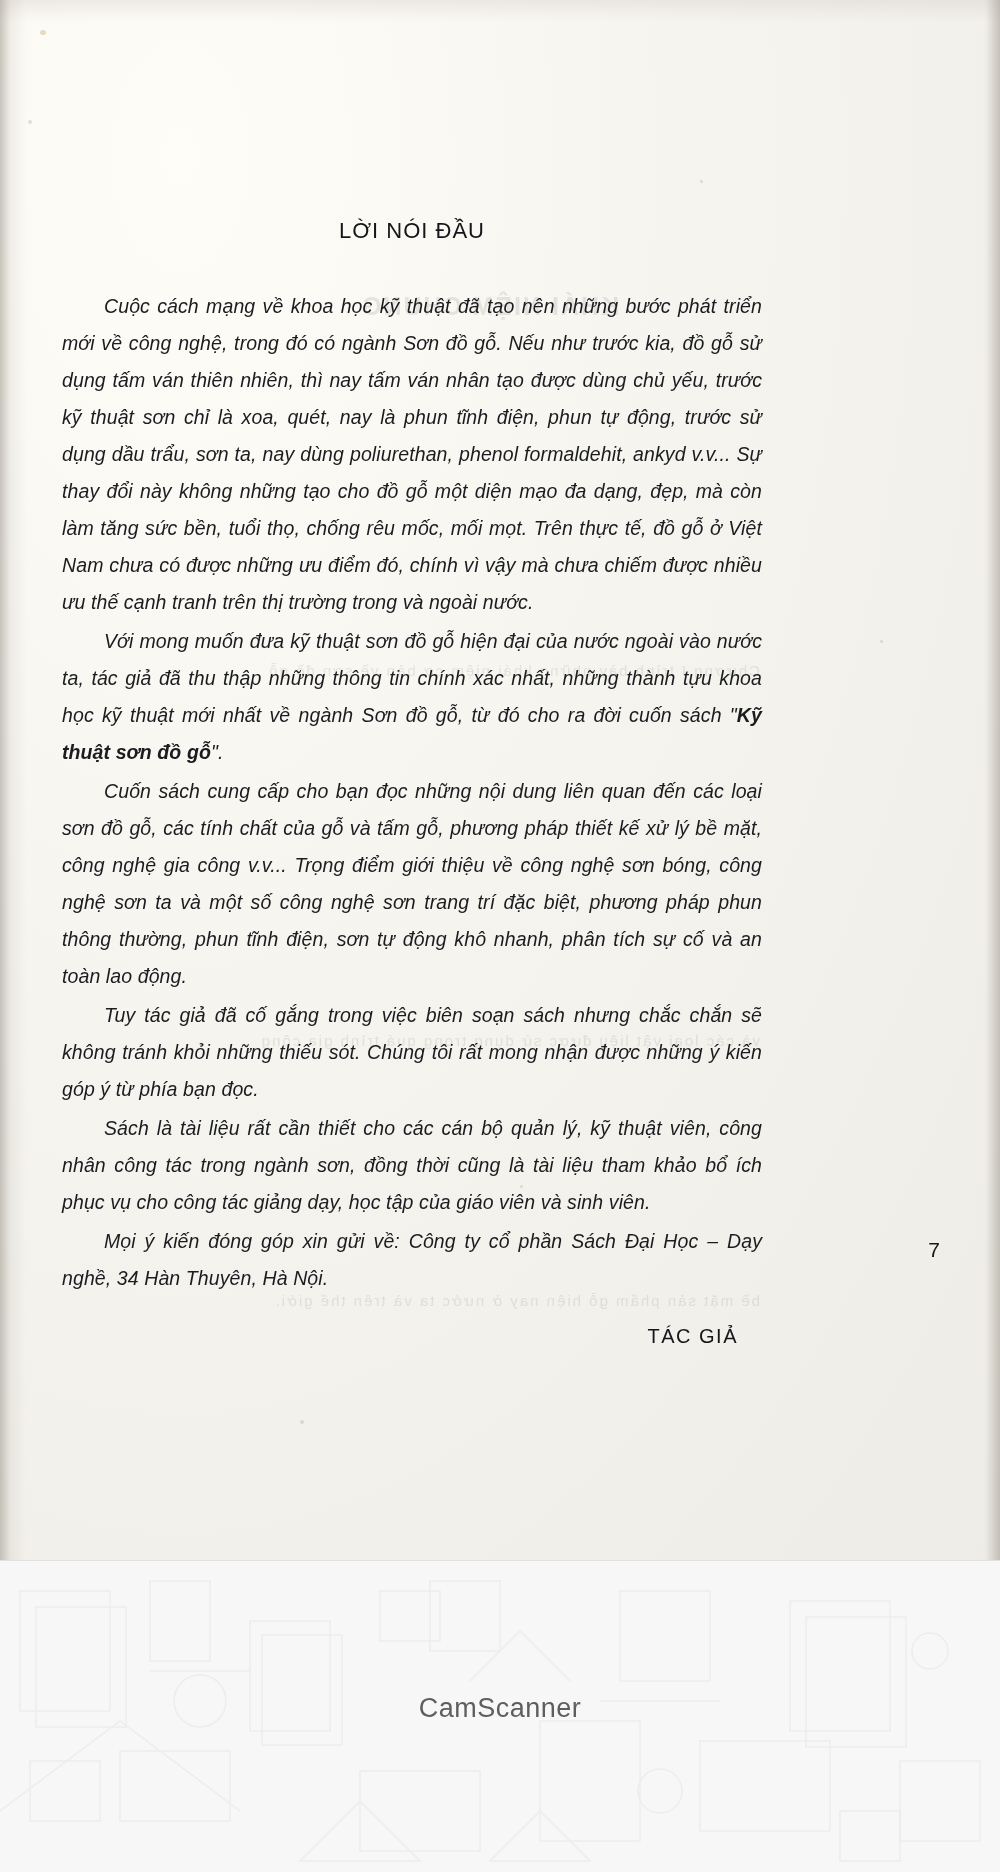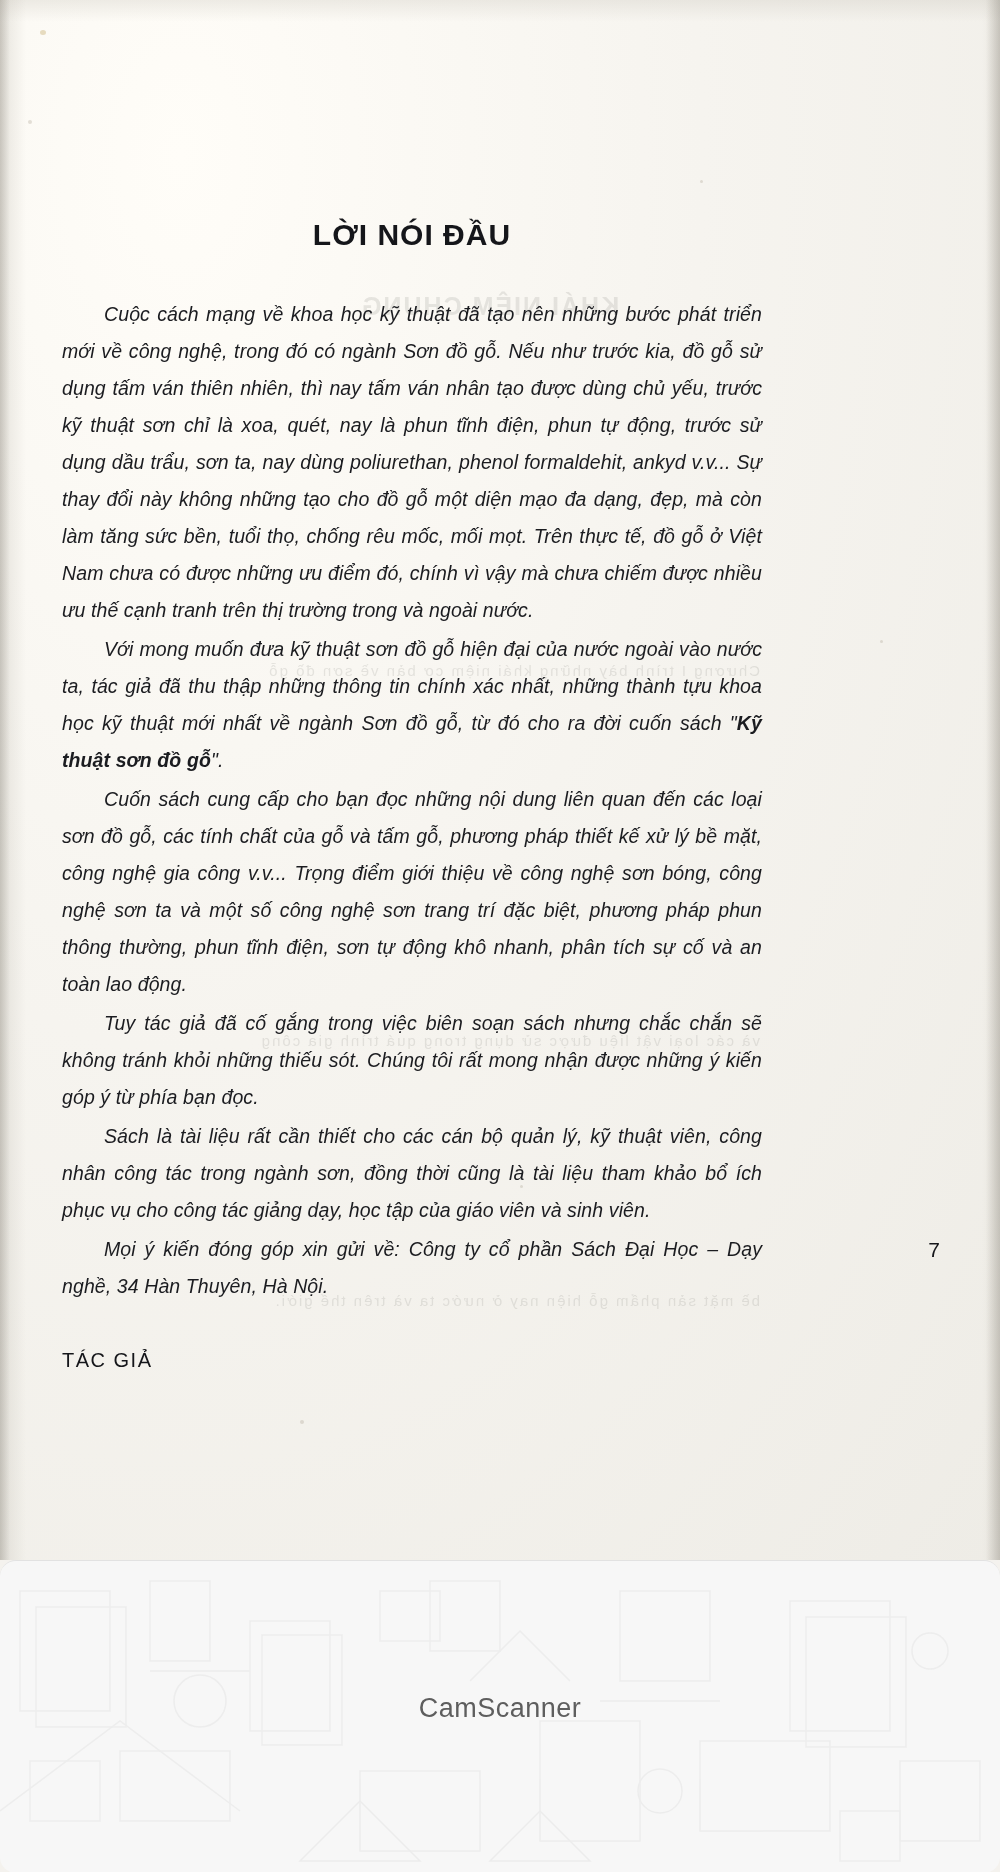--- a/index.html
+++ b/index.html
@@ -79,22 +79,22 @@
   .content {
     position: absolute;
     left: 62px;
     top: 0;
     width: 700px;
   }
 
   .doc-title {
     margin-top: 218px;
     text-align: center;
-    font-size: 30px;
-    font-weight: bold;
+    font-size: 22px;
+    font-weight: normal;
     letter-spacing: 1px;
     color: #15161a;
   }
 
   .body-text {
     margin-top: 44px;
   }
 
   .para {
     margin: 0 0 2px 0;
@@ -105,21 +105,22 @@
     font-style: italic;
     color: #1b1c20;
     letter-spacing: 0.1px;
   }
 
   .para b {
     font-weight: bold;
   }
 
   .signature {
-    margin-top: 44px;
+    margin-top: 28px;
+    text-align: right;
     padding-right: 24px;
     font-size: 20px;
     letter-spacing: 1.5px;
     color: #15161a;
   }
 
   .page-number {
     position: absolute;
     right: 60px;
     top: 1238px;
@@ -130,21 +131,20 @@
   
   .footer {
     position: absolute;
     left: 0;
     top: 1560px;
     width: 1000px;
     height: 312px;
     background: #f7f7f7;
     border-top: 1px solid #e2e2e2;
     overflow: hidden;
-    border-radius: 16px;
   }
   .footer-art {
     position: absolute;
     left: 0;
     top: 0;
     width: 1000px;
     height: 312px;
     opacity: 0.5;
   }
   .footer-label {

